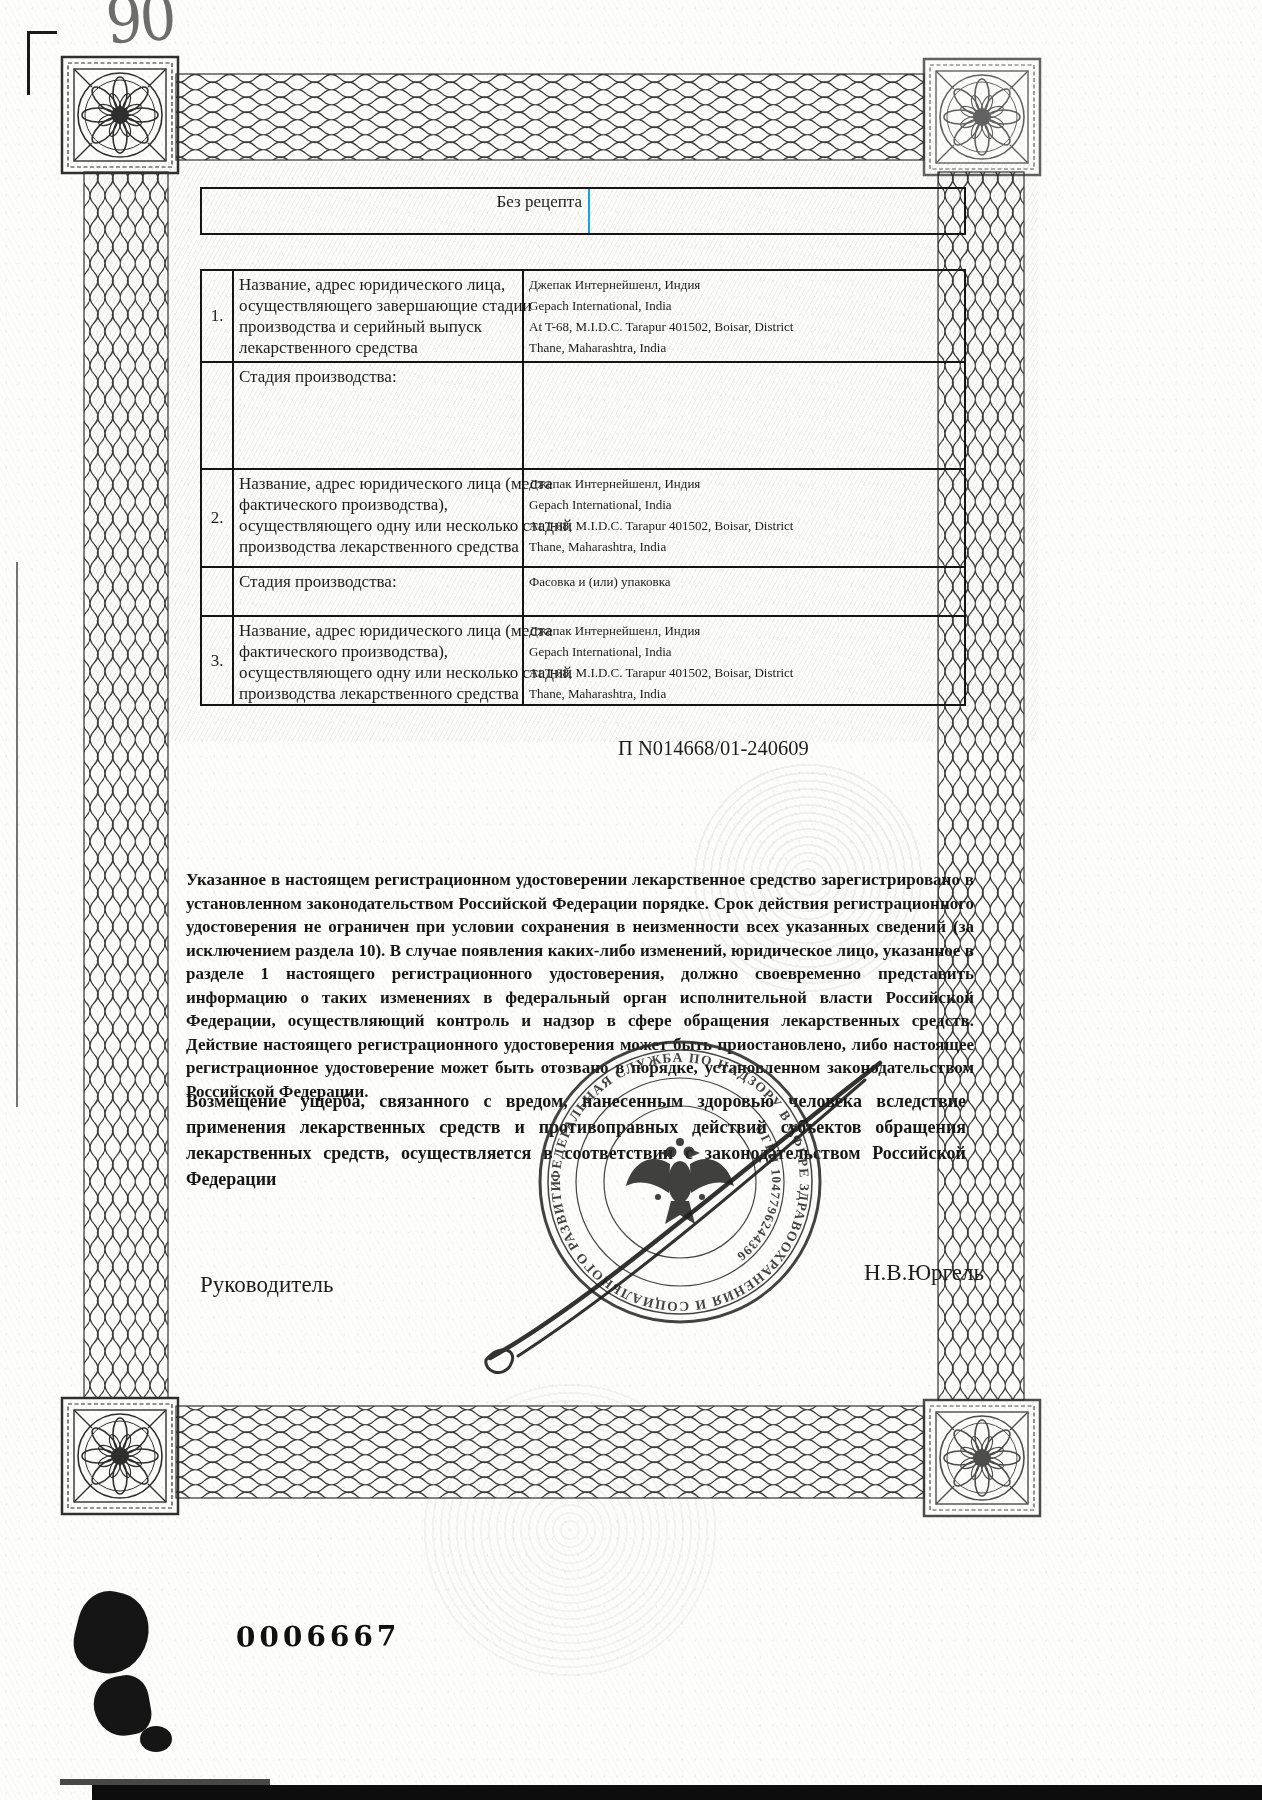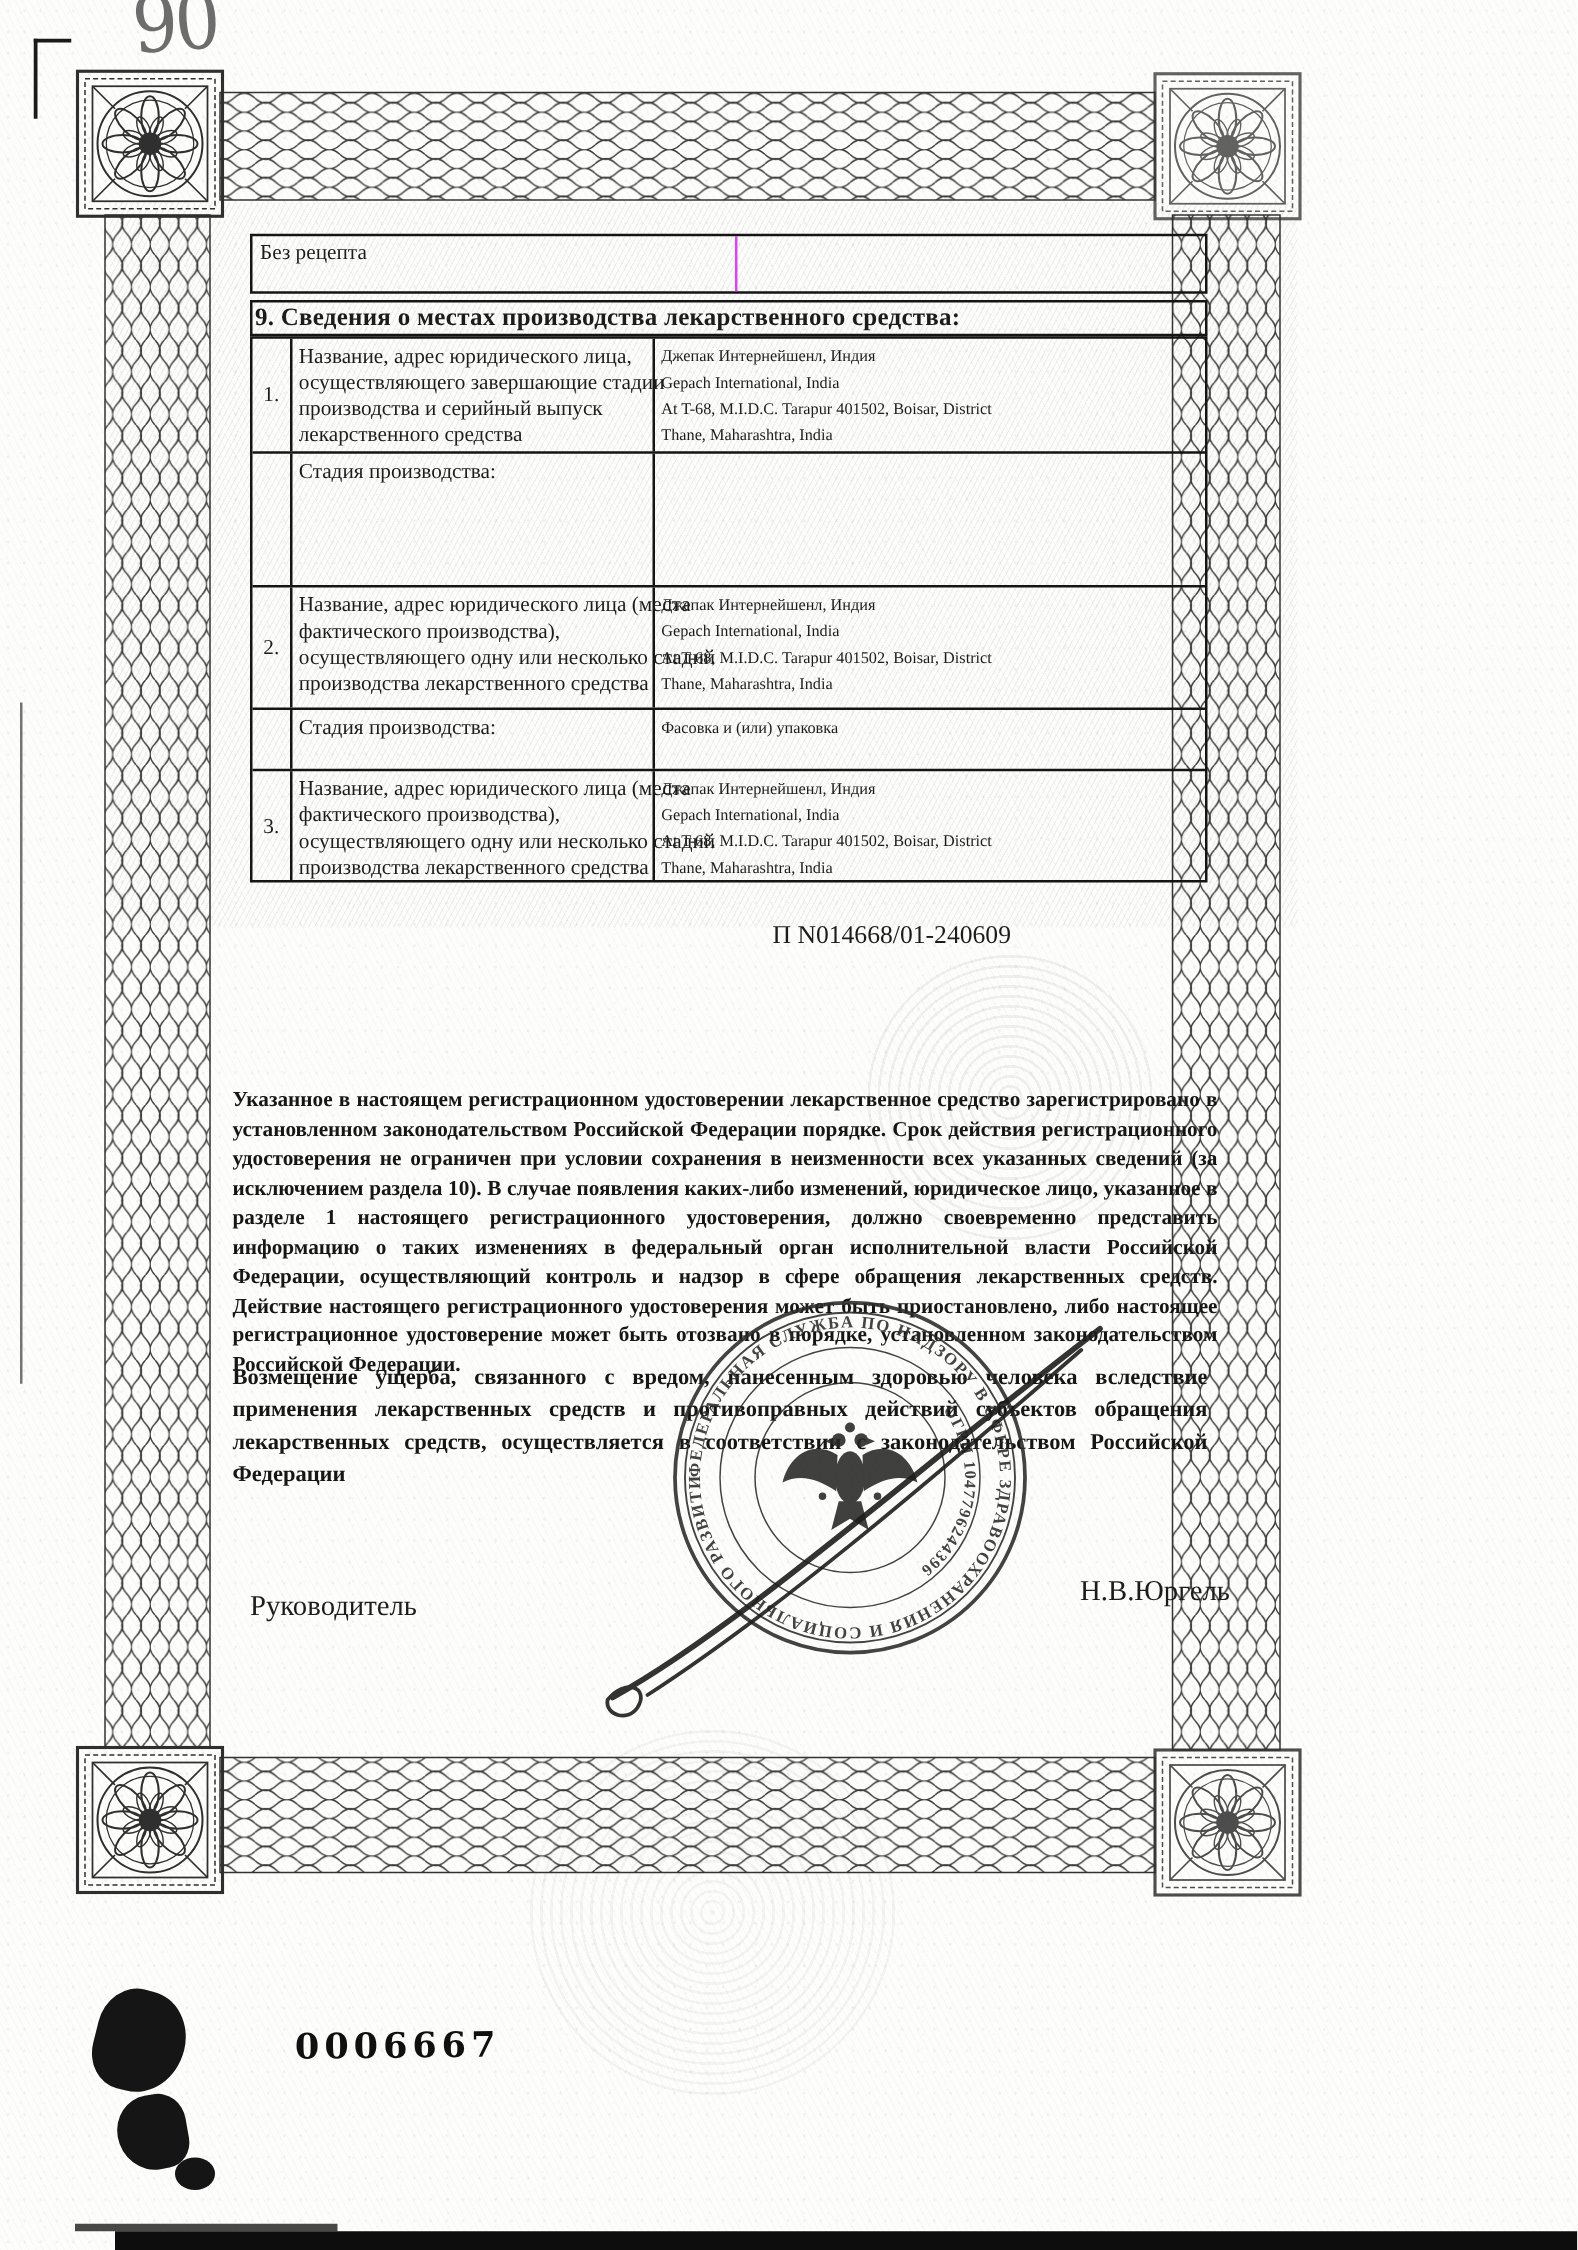--- a/index.html
+++ b/index.html
@@ -45,21 +45,21 @@
   #bottom-bar { left:92px; top:1785px; width:1170px; height:15px; background:#0d0d0d; }
   #bottom-bar2 { left:60px; top:1779px; width:210px; height:6px; opacity:.8; }
   .blob { position:absolute; background:#151515; z-index:4; }
   #blob-1 { left:76px; top:1592px; width:72px; height:82px; border-radius:46% 54% 58% 42%; transform:rotate(14deg); }
   #blob-2 { left:94px; top:1676px; width:56px; height:60px; border-radius:55% 45% 40% 60%; transform:rotate(-10deg); }
   #blob-3 { left:140px; top:1726px; width:32px; height:26px; border-radius:50%; }
   
   .tbox { position:absolute; border:2.5px solid #151515; z-index:3; box-sizing:border-box; background:transparent; }
   #prescription-box { left:200px; top:187px; width:766px; height:48px; display:flex; }
   #prescription-box .pcell { box-sizing:border-box; padding:3px 6px; font-size:17px; }
-  #prescription-box .pcell.left { width:388px; border-right:2px solid #d946ef; }
+  #prescription-box .pcell.left { width:388px; border-right:2px solid #0ea5e9;text-align:right; }
   #prescription-box .pcell.right { flex:1; }
   #section9-header { left:200px; top:240px; width:766px; height:29px;
     font-weight:bold; font-size:20px; padding:1px 2px; box-sizing:border-box; letter-spacing:.2px; }
   #production-table { left:200px; top:269px; width:766px; }
   .trow { display:flex; border-top:2px solid #151515; }
   .trow:first-child { border-top:none; }
   .tnum { width:32px; border-right:2px solid #151515; display:flex; align-items:center;
     justify-content:center; font-size:17px; box-sizing:border-box; }
   .tlabel { width:290px; border-right:2px solid #151515; padding:3px 2px 3px 5px;
     font-size:17px; line-height:21px; white-space:pre; box-sizing:border-box; }
@@ -155,21 +155,20 @@
   <div class="artifact" id="bottom-bar2"></div>
   <div class="blob" id="blob-1"></div>
   <div class="blob" id="blob-2"></div>
   <div class="blob" id="blob-3"></div>
 
   <div class="tbox" id="prescription-box">
     <div class="pcell left">Без рецепта</div>
     <div class="pcell right"></div>
   </div>
 
-  <div class="tbox" id="section9-header">9. Сведения о местах производства лекарственного средства:</div>
 
   <div class="tbox" id="production-table">
     <div class="trow" style="height:90px">
       <div class="tnum">1.</div>
       <div class="tlabel">Название, адрес юридического лица,
 осуществляющего завершающие стадии
 производства и серийный выпуск
 лекарственного средства</div>
       <div class="tval">Джепак Интернейшенл, Индия
 Gepach International, India

